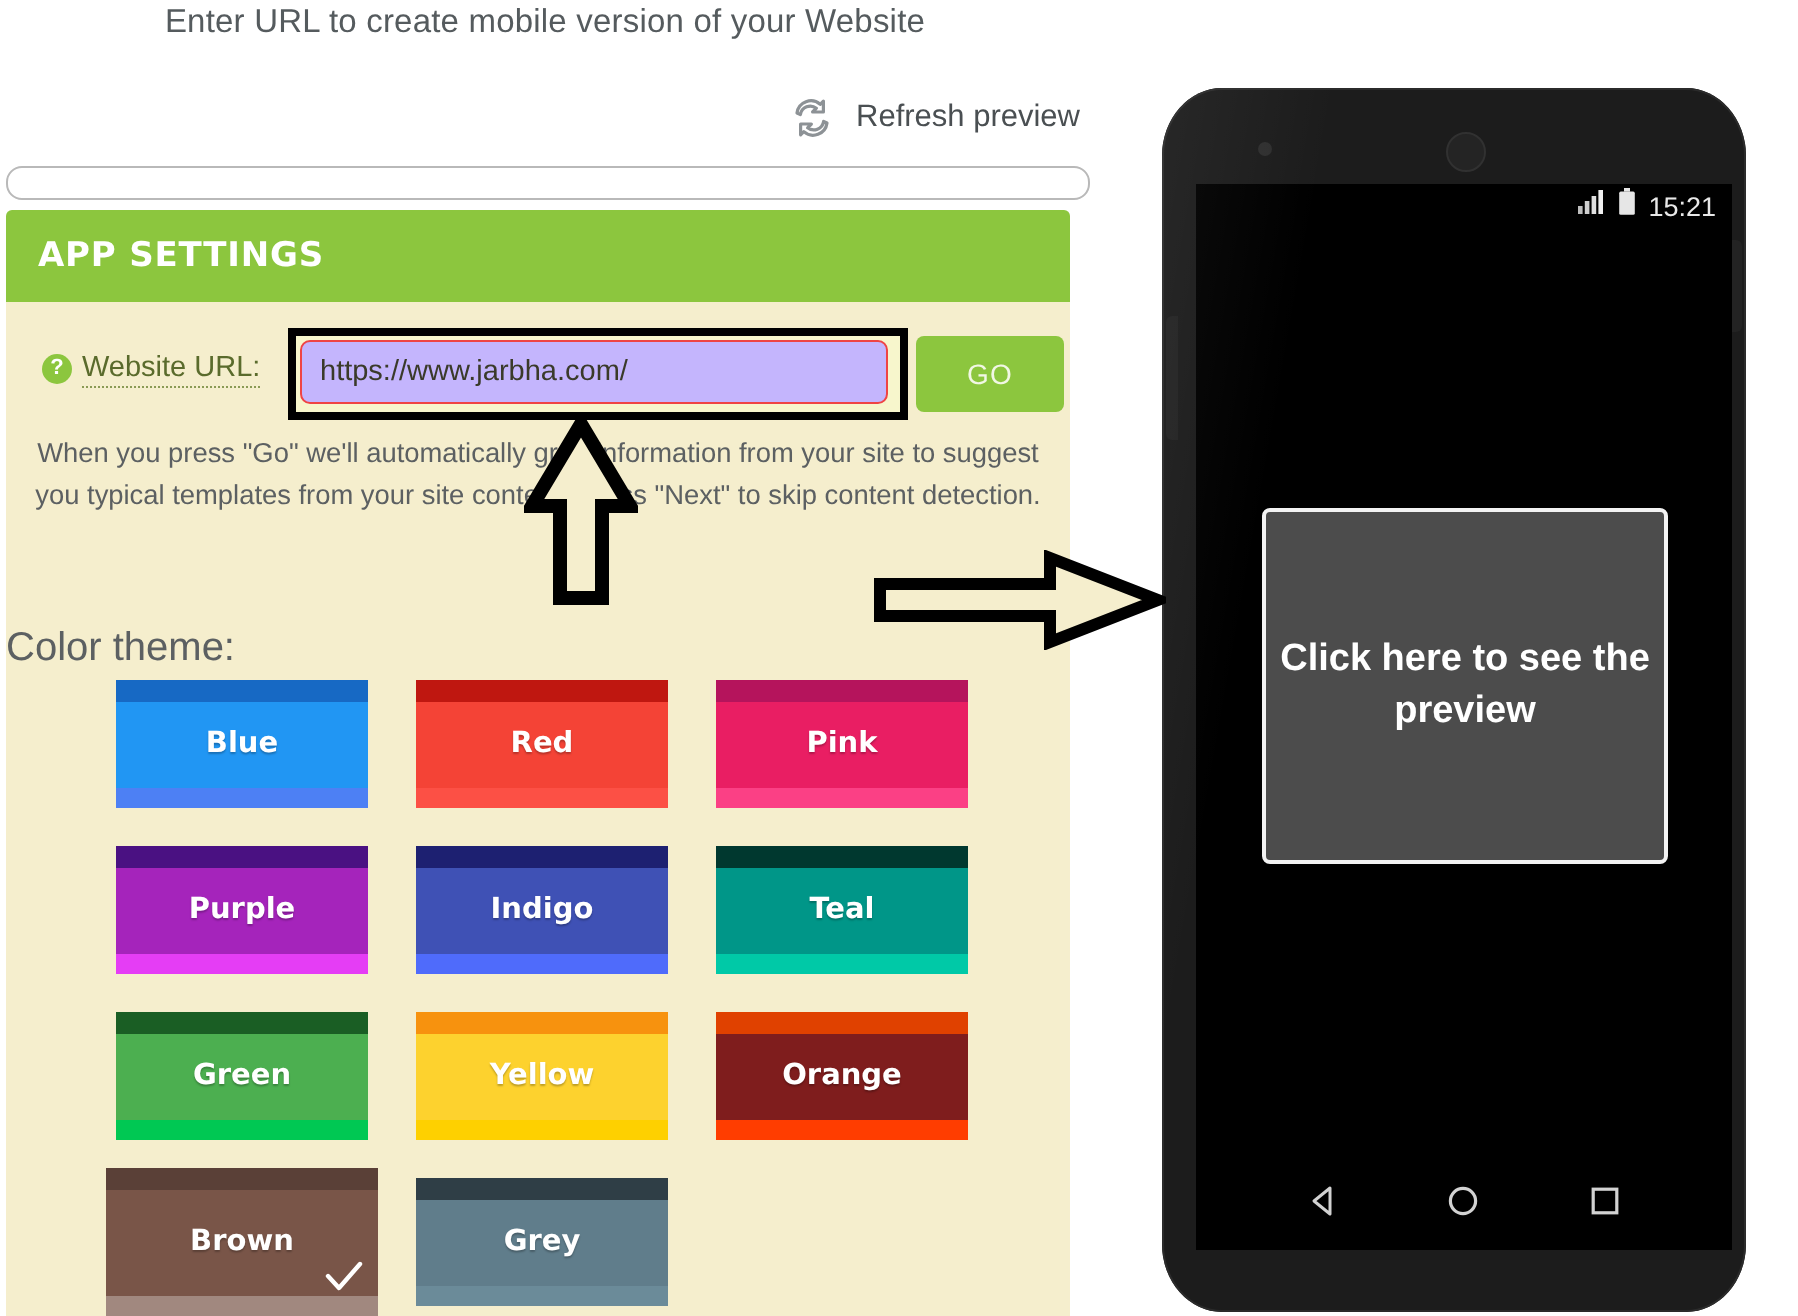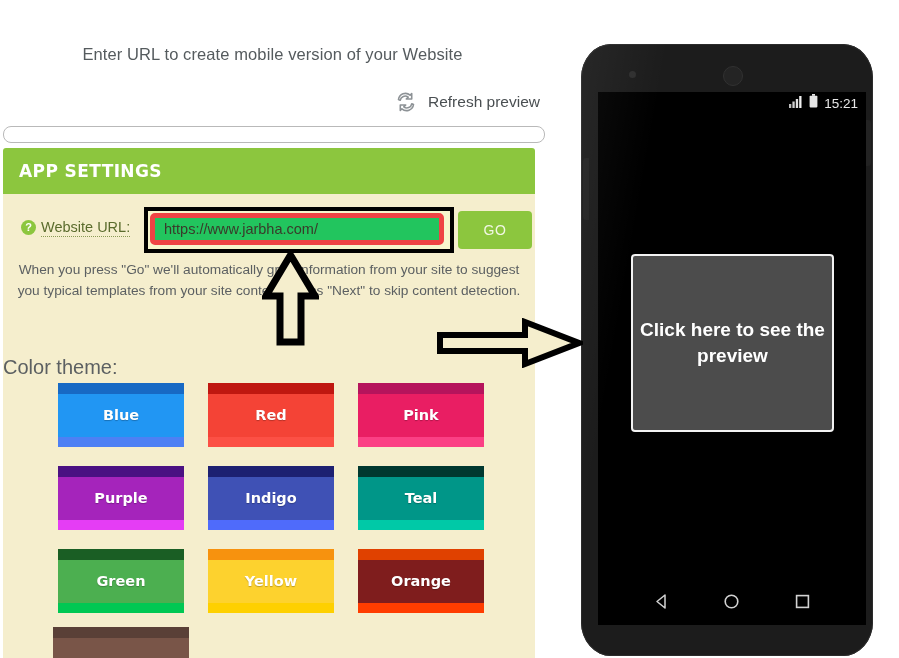--- a/index.html
+++ b/index.html
@@ -16,21 +16,20 @@
     font-family: "Liberation Sans", sans-serif;
     color: #555;
   }
 
   
   #left-panel {
     position: absolute;
     left: 0; top: 0;
     width: 545px;
     height: 540px;
-    margin-top: 43px;
   }
 
   #page-heading {
     position: absolute;
     left: 0; top: 2px;
     width: 545px;
     text-align: center;
     font-size: 16.5px;
     color: #555b5e;
     letter-spacing: 0.1px;
@@ -130,23 +129,23 @@
     border: 4px solid #000;
     box-sizing: border-box;
     background: #f7f6cc;
   }
   #url-input {
     position: absolute;
     left: 147px; top: 14px;
     width: 294px;
     height: 32px;
     box-sizing: border-box;
-    border: 5px solid #ef4444;
+    border: 1px solid #ef4444;
     border-radius: 5px;
-    background: #22c55e;
+    background: #c4b5fd;
     padding: 0 9px;
     font-size: 14.5px;
     color: #3a3a2a;
     outline: none;
     font-family: "Liberation Sans", sans-serif;
   }
   #go-button {
     position: absolute;
     left: 455px; top: 12px;
     width: 74px;
@@ -471,20 +470,27 @@
           </div>
         </div>
         <div class="swatch selected">
           <div class="swatch-inner" style="background: rgb(121, 85, 72);">
             <div class="band-top" style="background: rgb(90, 64, 55);"></div>
             <div class="band-bottom" style="background: rgb(161, 136, 127);"></div>
             <span class="swatch-label">Brown</span>
             <span class="check-mark"><svg width="20" height="17" viewBox="0 0 20 17">
                 <path d="M2 8 L7.5 14 L18 2" fill="none" stroke="#ffffff" stroke-width="2.2" stroke-linecap="round" stroke-linejoin="round"></path>
               </svg></span>
+          </div>
+        </div>
+        <div class="swatch">
+          <div class="swatch-inner" style="background: rgb(96, 125, 139);">
+            <div class="band-top" style="background: rgb(47, 62, 70);"></div>
+            <div class="band-bottom" style="background: rgb(107, 139, 153);"></div>
+            <span class="swatch-label">Grey</span>
           </div>
         </div>
       </div>
   </div>
 
   <span id="arrow-up">
     <svg width="57" height="94" viewBox="0 0 57 94">
       <path d="M28.5 3 L53 44 L39 44 L39 90 L18 90 L18 44 L4 44 Z" fill="#f5eecd" stroke="#000000" stroke-width="7" stroke-linejoin="miter"></path>
     </svg>
   </span>

